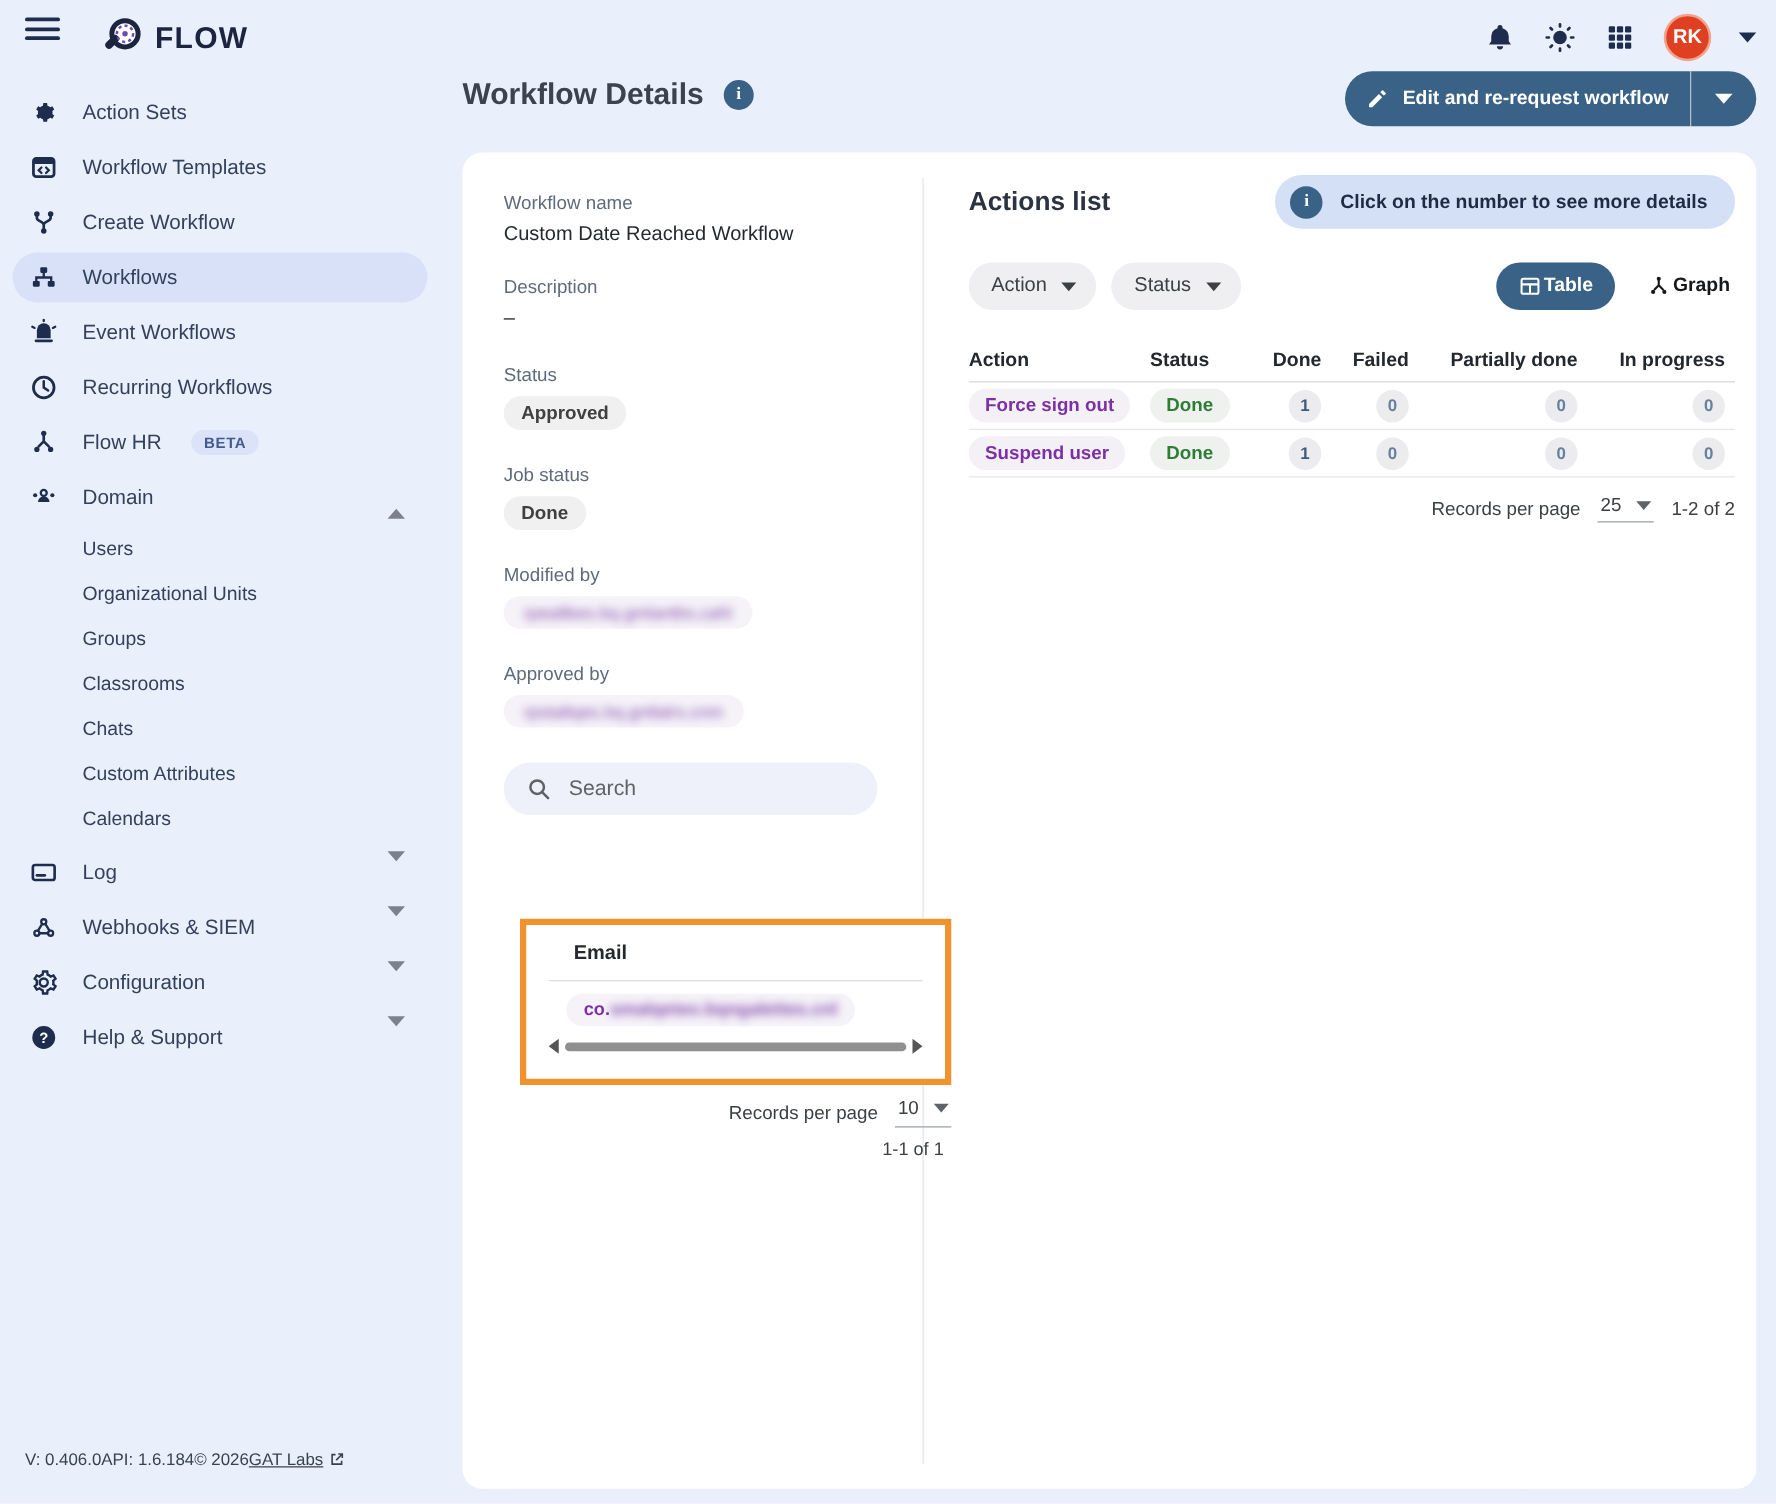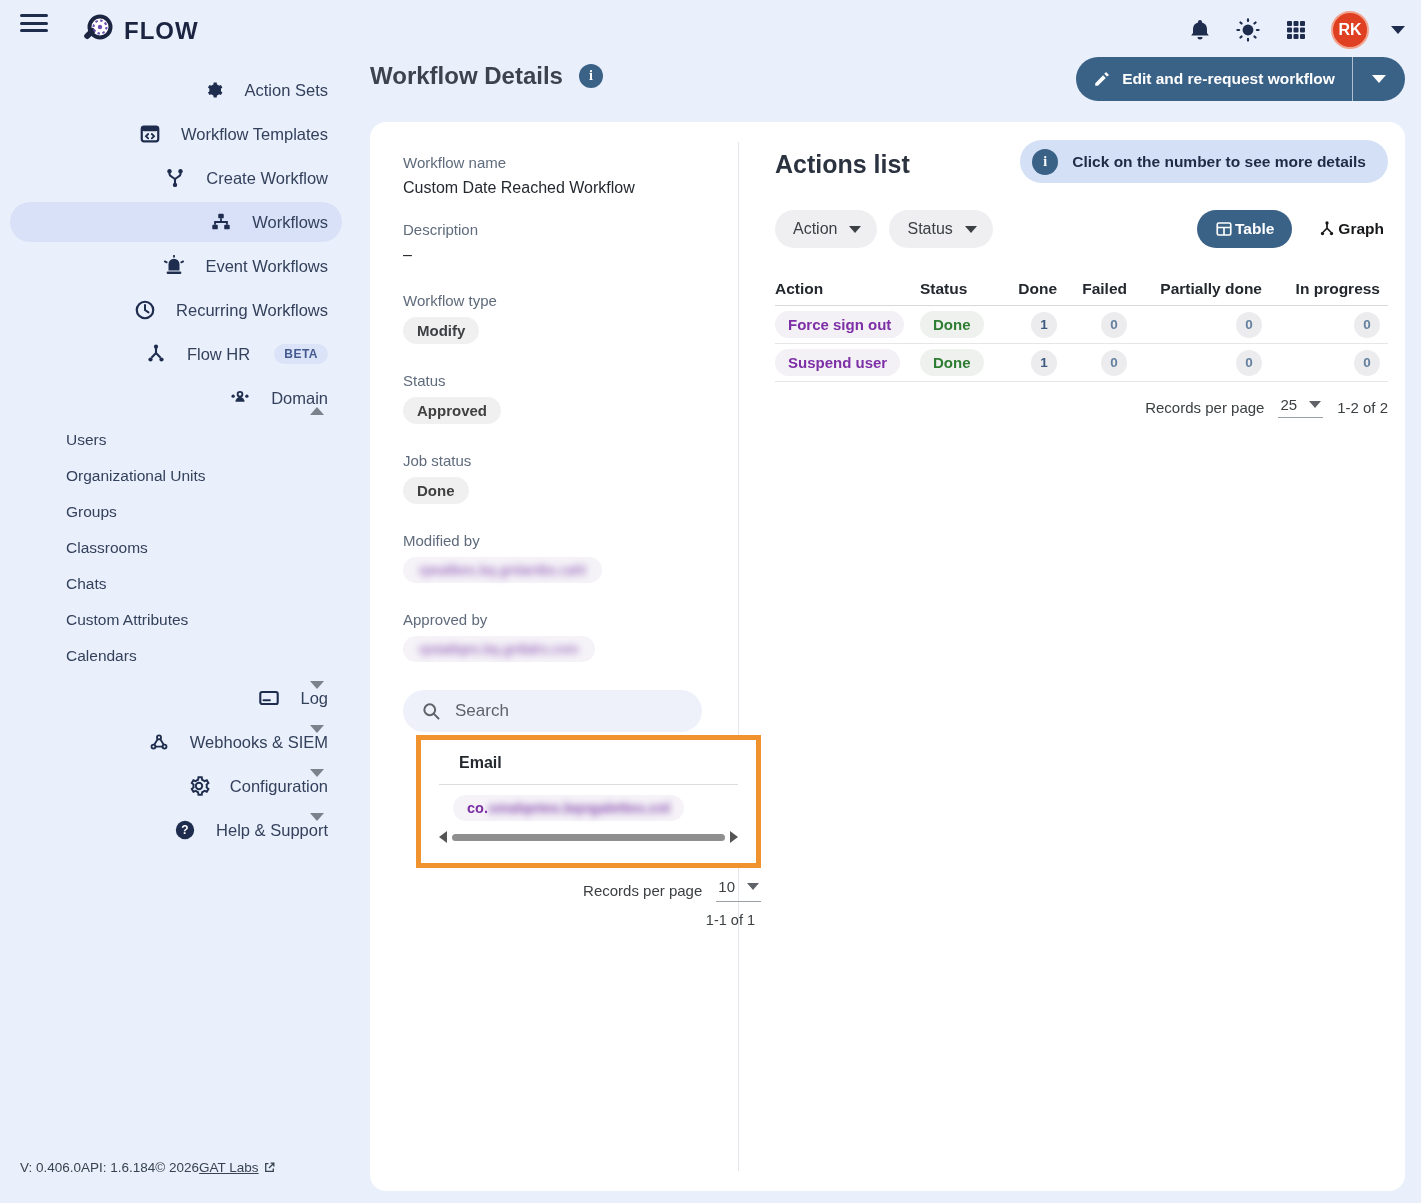--- a/index.html
+++ b/index.html
@@ -14,21 +14,21 @@
   svg { display:block; }
 
   
   .sidebar { position:absolute; left:0; top:0; width:352px; height:1203px; }
   .brand-row { display:flex; align-items:flex-start; gap:14px; padding:12px 0 0 20px; height:52px; }
   .hamburger { width:28px; height:22px; display:flex; flex-direction:column; justify-content:space-between; cursor:pointer; padding:2px 0; }
   .hamburger span { display:block; height:3px; border-radius:2px; background:#1e2c4e; }
   .logo { display:flex; align-items:center; gap:8px; margin-left:16px; }
   .logo-name { font-size:24px; font-weight:600; letter-spacing:1px; color:#1b2542; }
   .nav { margin-top:18px; }
-  .nav-item { display:flex; align-items:center; gap:20px; height:40px; margin:4px 10px 4px 10px; padding:0 14px; border-radius:20px; font-size:16.5px; color:#33415c; cursor:pointer; position:relative;justify-content:flex-end; }
+  .nav-item { display:flex; align-items:center; gap:20px; height:40px; margin:4px 10px 4px 10px; padding:0 14px; border-radius:20px; font-size:16.5px; color:#33415c; cursor:pointer; position:relative; }
   .nav-item .ico { width:22px; height:22px; flex:0 0 22px; display:flex; align-items:center; justify-content:center; }
   .nav-item.active { background:#d9e1f8; }
   .nav-item .caret { position:absolute; right:18px; }
   .beta-badge { background:#dbe3f8; color:#44598e; font-size:12px; font-weight:600; letter-spacing:.5px; border-radius:10px; padding:3px 10px; margin-left:4px; }
   .sub-item { height:36px; margin:0 10px; padding:0 14px 0 56px; display:flex; align-items:center; font-size:15.5px; color:#33415c; border-radius:18px; cursor:pointer; }
   .caret-up { width:0; height:0; border-left:7px solid transparent; border-right:7px solid transparent; border-bottom:8px solid #7c828c; }
   .caret-dn { width:0; height:0; border-left:7px solid transparent; border-right:7px solid transparent; border-top:8px solid #7c828c; }
   .footer { position:absolute; left:20px; bottom:28px; font-size:13.5px; color:#37434f; display:flex; align-items:center; }
   .footer a { color:#37434f; text-decoration:underline; display:inline-flex; align-items:center; gap:4px; }
 
@@ -75,21 +75,21 @@
   .arrow-r { width:0; height:0; border-top:6px solid transparent; border-bottom:6px solid transparent; border-left:8px solid #555; }
 
   .rpp-row { position:absolute; left:0; top:724px; width:358px; display:flex; justify-content:flex-end; align-items:center; gap:14px; font-size:15px; color:#3c4043; }
   .rpp-select { display:flex; align-items:center; gap:12px; border-bottom:1px solid #9aa0a6; padding:0 2px 6px 2px; cursor:pointer; }
   .rpp-caret { width:0; height:0; border-left:6px solid transparent; border-right:6px solid transparent; border-top:7px solid #5f6368; }
   .range-row { position:absolute; left:0; top:758px; width:352px; text-align:right; font-size:14.5px; color:#3c4043; }
 
   
   .right-col { position:absolute; left:405px; top:18px; width:613px; }
   .actions-head { display:flex; align-items:flex-start; justify-content:space-between; }
-  .actions-title { font-size:25px; font-weight:600; color:#2b3340; margin-top:10px; }
+  .actions-title { font-size:21px; font-weight:600; color:#2b3340; margin-top:10px; }
   .banner { background:#d3e0f6; border-radius:22px; height:43px; display:flex; align-items:center; gap:14px; padding:0 22px 0 12px; }
   .banner .info-dot { width:26px; height:26px; }
   .banner-text { font-size:15.5px; font-weight:600; color:#1f2b45; }
   .filter-row { display:flex; align-items:center; margin-top:27px; }
   .filter-chip { display:flex; align-items:center; gap:12px; background:#efeff1; border-radius:19px; height:38px; padding:0 16px 0 18px; font-size:16px; color:#3c4043; margin-right:12px; cursor:pointer; }
   .filter-chip .rpp-caret { border-top-color:#3c4043; }
   .view-toggle { margin-left:auto; display:flex; align-items:center; gap:22px; }
   .tbtn { display:flex; align-items:center; gap:2px; height:38px; border-radius:19px; padding:0 18px; font-size:15.5px; font-weight:700; cursor:pointer; }
   .tbtn.sel { background:#3a6186; color:#fff; }
   .tbtn.unsel { color:#17181a; padding:0 4px; }
@@ -360,24 +360,20 @@
   <div class="left-col">
     <div class="f-group" style="margin-bottom:24px;">
       <div class="f-label">Workflow name</div>
       <div class="f-value">Custom Date Reached Workflow</div>
     </div>
     <div class="f-group">
       <div class="f-label">Description</div>
       <div class="f-value">–</div>
     </div>
     <div class="f-group">
-      <div class="f-label">Workflow type</div>
-      <span class="chip">Modify</span>
-    </div>
-    <div class="f-group">
       <div class="f-label">Status</div>
       <span class="chip green">Approved</span>
     </div>
     <div class="f-group">
       <div class="f-label">Job status</div>
       <span class="chip green">Done</span>
     </div>
     <div class="f-group">
       <div class="f-label">Modified by</div>
       <span class="pill-masked"><span class="masked">rpealtkes.bq.gmlantbs.cahl</span></span>

